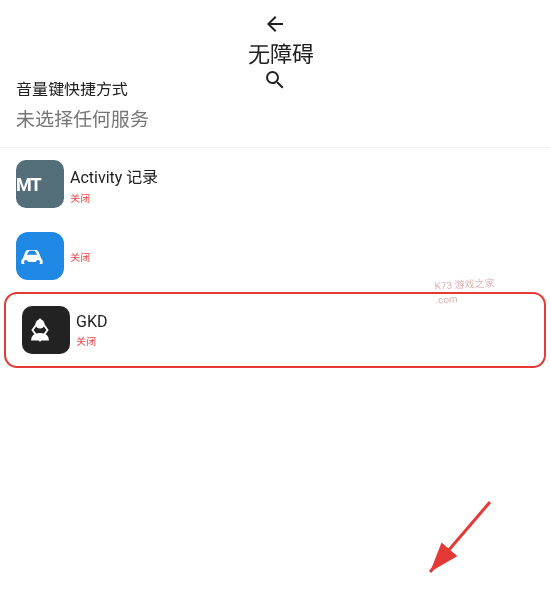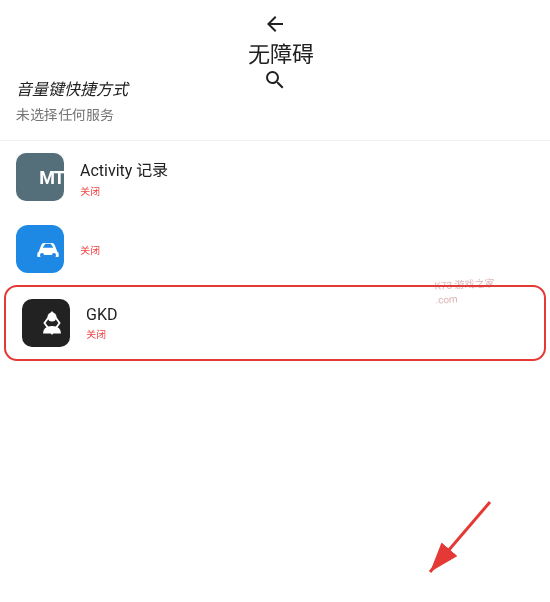--- a/index.html
+++ b/index.html
@@ -57,25 +57,24 @@
     
     .section-top {
       padding: 20px 16px 16px 16px;
       border-bottom: 1px solid #f0f0f0;
     }
 
     .setting-item-main {
       font-size: 16px;
       color: #212121;
       margin-bottom: 4px;
-      font-style: italic;
     }
 
     .setting-item-sub {
-      font-size: 14px;
+      font-size: 19px;
       color: #757575;
     }
 
     
     .section-label {
       padding: 20px 16px 10px 16px;
       font-size: 14px;
       color: #00897B;
       font-weight: 500;
     }
@@ -84,25 +83,25 @@
       display: flex;
       align-items: center;
       padding: 12px 16px;
       min-height: 72px;
     }
 
     .service-icon {
       width: 48px;
       height: 48px;
       border-radius: 10px;
-      margin-right: 16px;
+      margin-right: 6px;
       flex-shrink: 0;
       display: flex;
       align-items: center;
-      justify-content: flex-end;
+      justify-content: flex-start;
     }
 
     .service-icon-mt {
       background: #546E7A;
       border-radius: 10px;
     }
 
     .service-icon-carwith {
       background: #1E88E5;
       border-radius: 12px;

